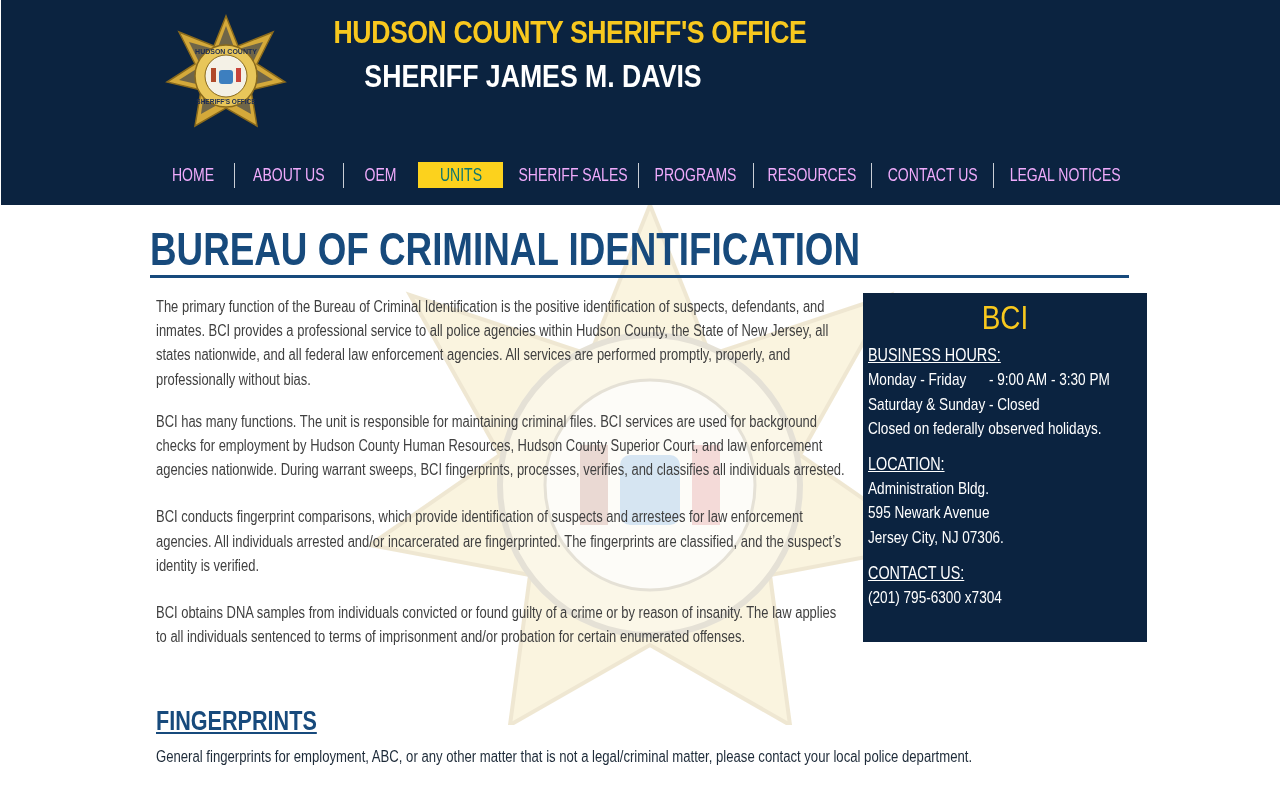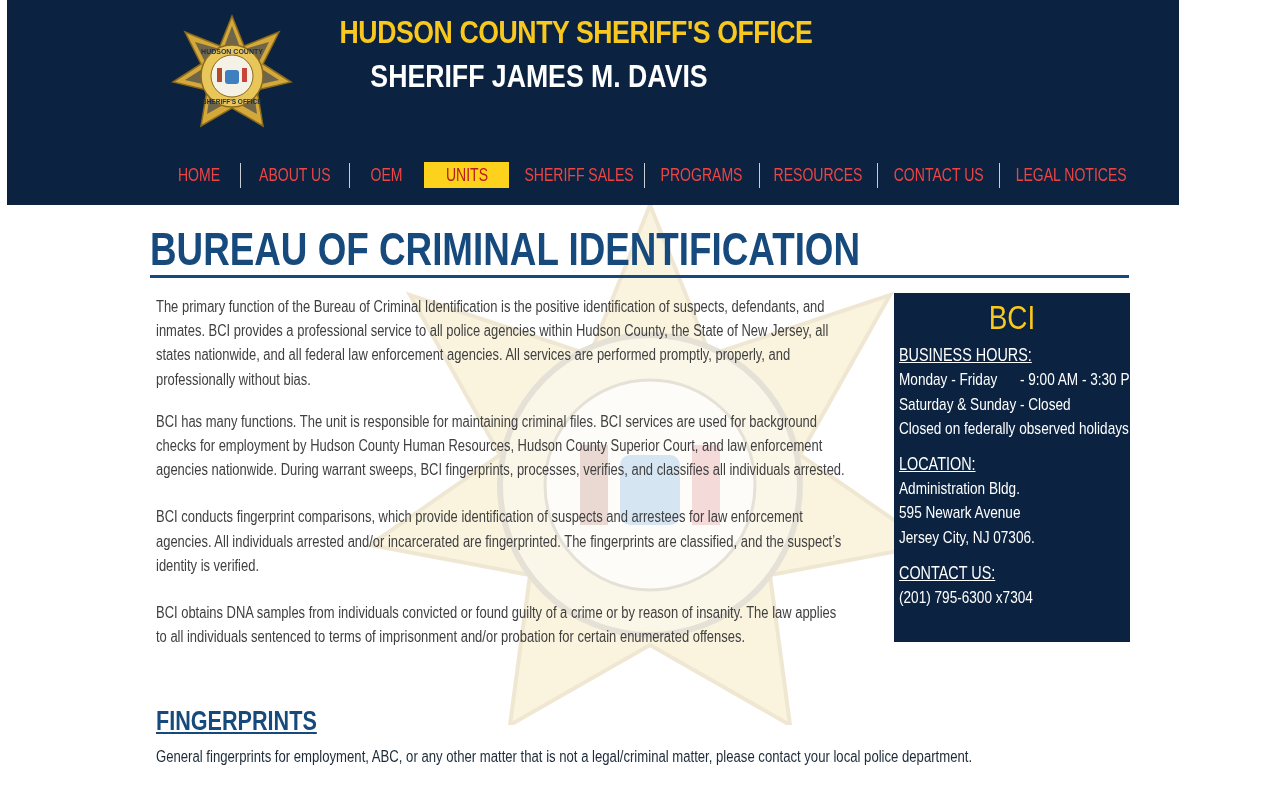--- a/index.html
+++ b/index.html
@@ -1,20 +1,20 @@
 <!DOCTYPE html>
 <html><head>
   <meta charset="utf-8">
   <style>
     * { box-sizing: border-box; margin: 0; padding: 0; }
     html, body { width: 1280px; height: 800px; overflow: hidden; background: #ffffff; }
     body { font-family: "Liberation Sans Narrow", "Liberation Sans", sans-serif; position: relative; }
 
     .header {
-      position: absolute; left: 7px; top: 0; width: 1172px; height: 205px;
+      position: absolute; left: 1px; top: 0; width: 1280px; height: 205px;
       background: #0b2340;
     }
     .badge { position: absolute; left: 164px; top: 14px; width: 122px; height: 124px; }
     .title-block { position: absolute; left: 300px; top: 12px; width: 464px; text-align: center; }
     .title-line1 {
       color: #f8c81e; font-family: "Liberation Sans", sans-serif; font-weight: bold;
       font-size: 31px; letter-spacing: -0.5px; transform: scaleX(0.86); transform-origin: center;
       white-space: nowrap; line-height: 42px;
     }
     .title-line2 {
@@ -26,46 +26,46 @@
     .contact-line {
       font-family: "Liberation Sans", sans-serif; font-size: 19px; line-height: 26px;
       white-space: nowrap; transform: scaleX(0.82); transform-origin: left;
     }
     .contact-line .red { color: #e0262a; }
 
     .nav {
       position: absolute; left: 150px; top: 162px; height: 26px; display: flex; align-items: center;
     }
     .nav-item {
-      color: #ef4444; font-family: "Liberation Sans", sans-serif; font-size: 18px;
+      color: #f0abfc; font-family: "Liberation Sans", sans-serif; font-size: 18px;
       height: 26px; line-height: 26px; white-space: nowrap; text-align: center; cursor: pointer;
       position: relative;
     }
     .nav-item span { display: inline-block; transform: scaleX(0.78); transform-origin: center; }
-    .nav-item.active { background: #fcd21d; color: #b91c1c; }
+    .nav-item.active { background: #fcd21d; color: #0f766e; }
     .nav-sep { width: 1px; height: 25px; background: #c9ced6; }
 
     .watermark { position: absolute; left: 370px; top: 205px; width: 560px; height: 520px; opacity: 0.22; }
 
     .page-title {
       position: absolute; left: 150px; top: 222px; color: #174a7c;
       font-family: "Liberation Sans", sans-serif; font-weight: bold; font-size: 46px;
       white-space: nowrap; transform: scaleX(0.80); transform-origin: left; line-height: 54px;
     }
     .title-rule { position: absolute; left: 150px; top: 275px; width: 979px; height: 3px; background: #174a7c; }
 
     .main-text { position: absolute; left: 156px; top: 295px; width: 700px; color: #404040; }
     .para {
       font-family: "Liberation Sans", sans-serif; font-size: 16px; line-height: 24.2px;
       width: 860px; transform: scaleX(0.81); transform-origin: left;
     }
 
     .sidebar {
-      position: absolute; left: 863px; top: 293px; width: 236px; height: 349px;
-      background: #0b2340; color: #ffffff; padding: 4px 5px; margin-left: 31px;
+      position: absolute; left: 863px; top: 293px; width: 284px; height: 349px;
+      background: #0b2340; color: #ffffff; padding: 4px 5px;
     }
     .sb-title {
       text-align: center; color: #f8c81e; font-family: "Liberation Sans", sans-serif;
       font-size: 34px; line-height: 40px; transform: scaleX(0.82);
     }
     .sb-head {
       font-family: "Liberation Sans", sans-serif; font-size: 18px; line-height: 25px;
       text-decoration: underline; white-space: nowrap; transform: scaleX(0.80); transform-origin: left;
       margin-top: 10px;
     }

